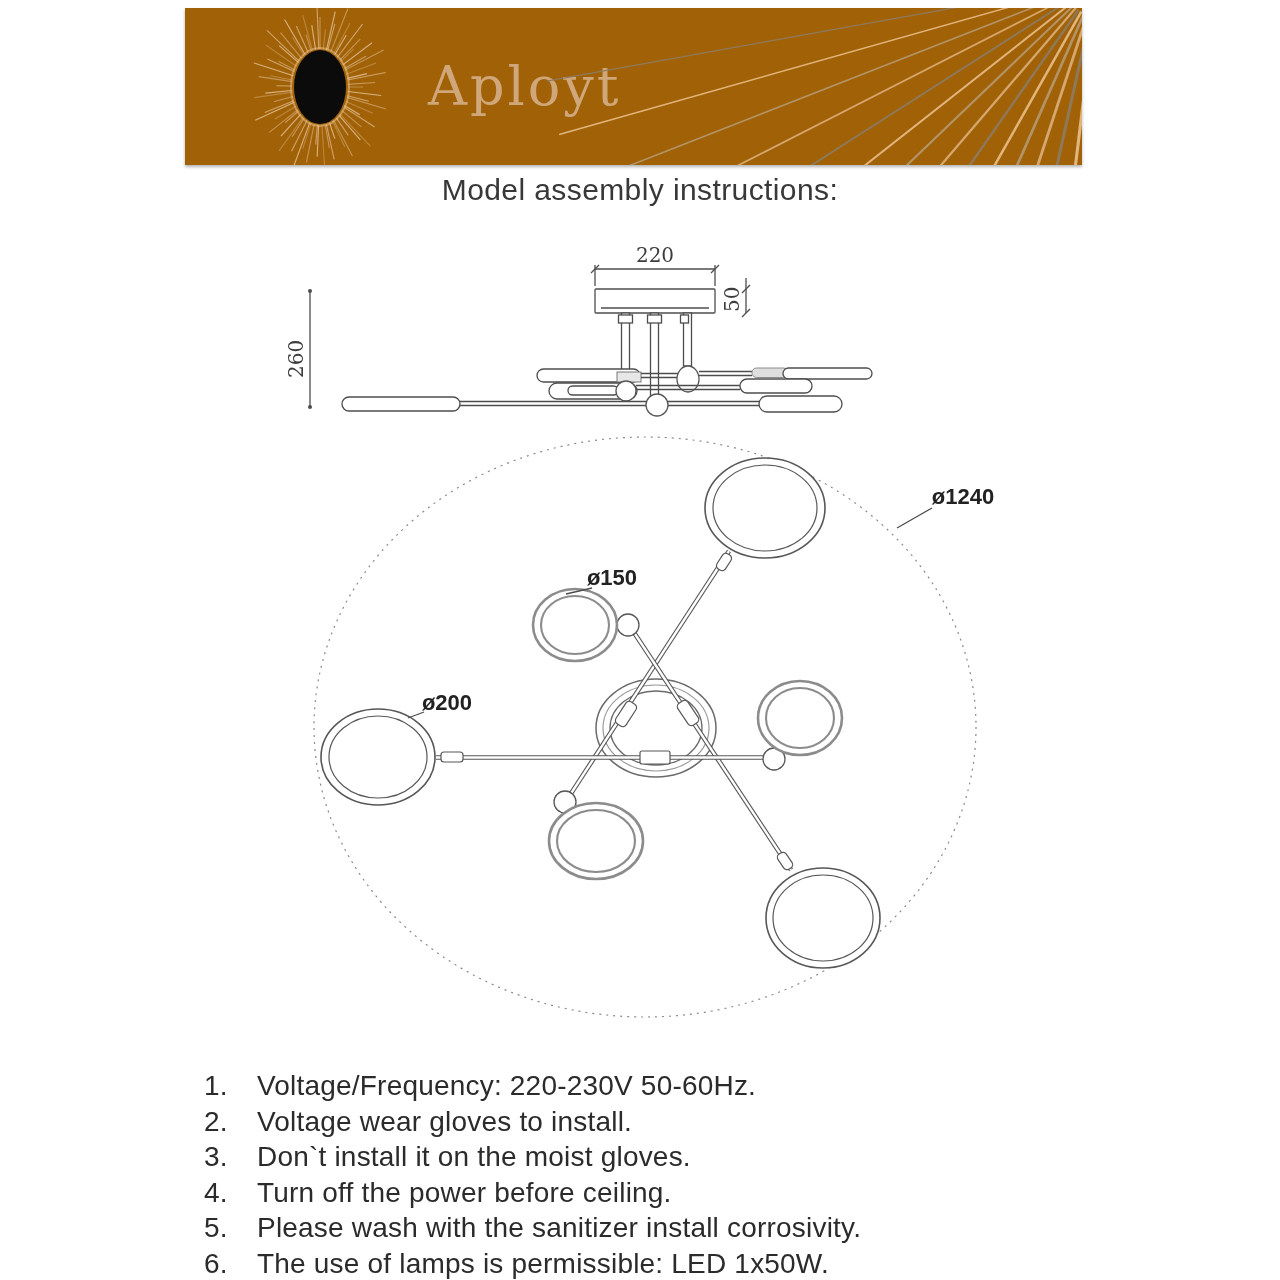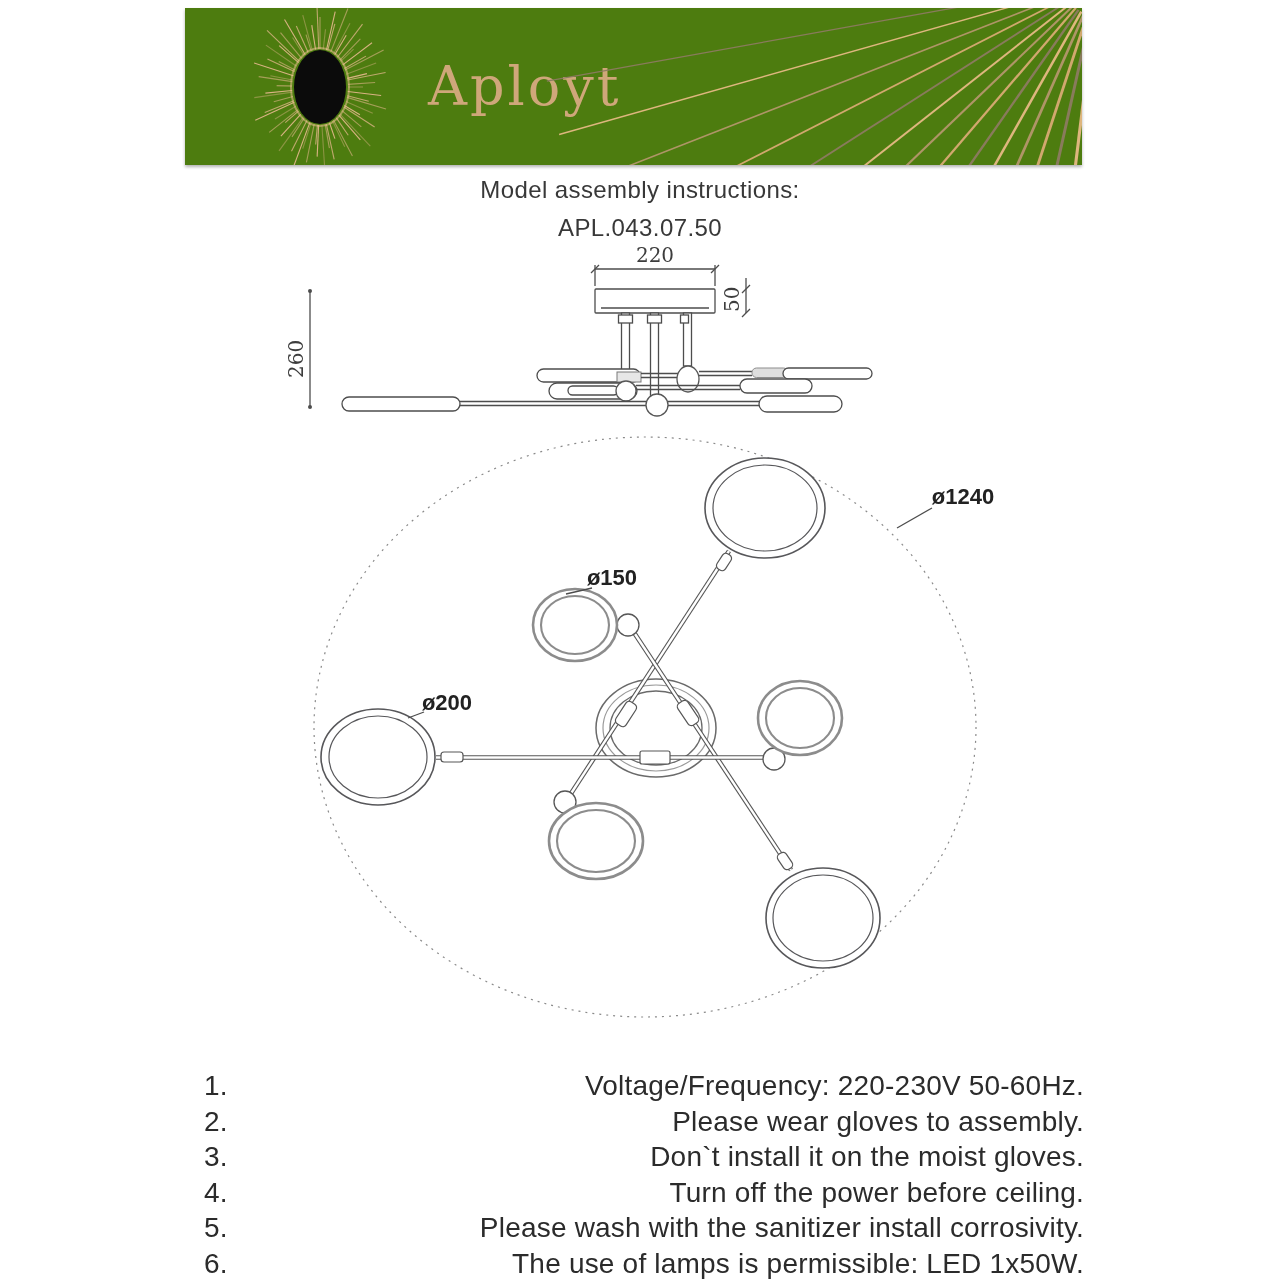--- a/index.html
+++ b/index.html
@@ -2,36 +2,36 @@
 <html><head>
 <meta charset="utf-8">
 <style>
   html,body{margin:0;padding:0;}
   body{
     width:1280px;height:1280px;background:#ffffff;position:relative;
     font-family:"Liberation Sans", sans-serif;overflow:hidden;
   }
   #banner{
     position:absolute;left:185px;top:8px;width:897px;height:157px;
-    background:#4d7c0f;overflow:hidden;box-shadow:0 2px 3px rgba(0,0,0,.30);
+    background:#a16207;overflow:hidden;box-shadow:0 2px 3px rgba(0,0,0,.30);
   }
   #banner svg{position:absolute;left:0;top:0;}
   #title-block{
     position:absolute;left:0;top:171px;width:1280px;text-align:center;
-    color:#383838;font-size:24px;line-height:38px;font-weight:500;
+    color:#383838;font-size:30px;line-height:38px;font-weight:500;
     letter-spacing:.4px;
   }
   #drawing{position:absolute;left:0;top:0;}
   #instructions{
     position:absolute;left:204px;top:1068px;width:880px;
     color:#2b2b2b;font-size:28px;line-height:35.6px;letter-spacing:.2px;
   }
   .instr-row{display:flex;}
   .instr-num{width:53px;flex:0 0 53px;}
-  .instr-text{flex:1;text-align:right;}
+  .instr-text{flex:1;}
   .dimtext{font-family:"DejaVu Serif", serif;font-size:20px;fill:#3d3d3d;}
   .dialabel{font-family:"Liberation Sans", sans-serif;font-weight:bold;font-size:22px;fill:#222;}
   .ln{stroke:#4d4d4d;stroke-width:1.3;fill:none;}
   .pill{stroke:#4d4d4d;stroke-width:1.3;fill:#ffffff;}
   .ring-o{stroke:#57575a;stroke-width:1.6;fill:#ffffff;}
   .ring-i{stroke:#57575a;stroke-width:1.2;fill:none;}
   .ring-soft-o{stroke:#8c8c8c;stroke-width:2.6;fill:#ffffff;}
   .ring-soft-i{stroke:#8c8c8c;stroke-width:2.1;fill:none;}
   .pipe-o{stroke:#565656;stroke-width:4.6;fill:none;}
   .pipe-i{stroke:#ffffff;stroke-width:2.4;fill:none;}
@@ -130,21 +130,20 @@
         <line x1="882.7057781775954" y1="-10.564323008855407" x2="414.03634645451405" y2="228.23467985414624" stroke="#d9ab74" stroke-width="1.7" opacity="0.95"></line>
         <line x1="881.344102260674" y1="-13.594189332520932" x2="391.6087431169842" y2="178.330999229067" stroke="#b5976c" stroke-width="1.56" opacity="0.95"></line>
         <line x1="880.2845882200043" y1="-16.742471600620462" x2="374.15792362360025" y2="126.47693834272178" stroke="#e6ba84" stroke-width="1.42" opacity="0.95"></line>
         <line x1="879.5373493290458" y1="-19.979118829134165" x2="361.85045953722454" y2="73.16745457896673" stroke="#8d7b61" stroke-width="1.2799999999999998" opacity="0.95"></line>
       </g>
   </svg>
 </div>
 
 <div id="title-block">
   <div>Model assembly instructions:</div>
-  <div>APL.043.07.50</div>
 </div>
 
 <svg id="drawing" width="1280" height="1080" viewBox="0 0 1280 1080">
 
   <g>
 
     <line class="ln" x1="310" y1="291" x2="310" y2="407"></line>
     <circle cx="310" cy="291" r="2" fill="#4d4d4d"></circle>
     <circle cx="310" cy="407" r="2" fill="#4d4d4d"></circle>
     <text class="dimtext" transform="translate(303,378) rotate(-90)">260</text>
@@ -273,21 +272,21 @@
   </g>
 </svg>
 
 <div id="instructions">
   <div class="instr-row">
     <div class="instr-num">1.</div>
     <div class="instr-text">Voltage/Frequency: 220-230V 50-60Hz.</div>
   </div>
   <div class="instr-row">
     <div class="instr-num">2.</div>
-    <div class="instr-text">Please wear gloves to assembly.</div>
+    <div class="instr-text">Voltage wear gloves to install.</div>
   </div>
   <div class="instr-row">
     <div class="instr-num">3.</div>
     <div class="instr-text">Don`t install it on the moist gloves.</div>
   </div>
   <div class="instr-row">
     <div class="instr-num">4.</div>
     <div class="instr-text">Turn off the power before ceiling.</div>
   </div>
   <div class="instr-row">

